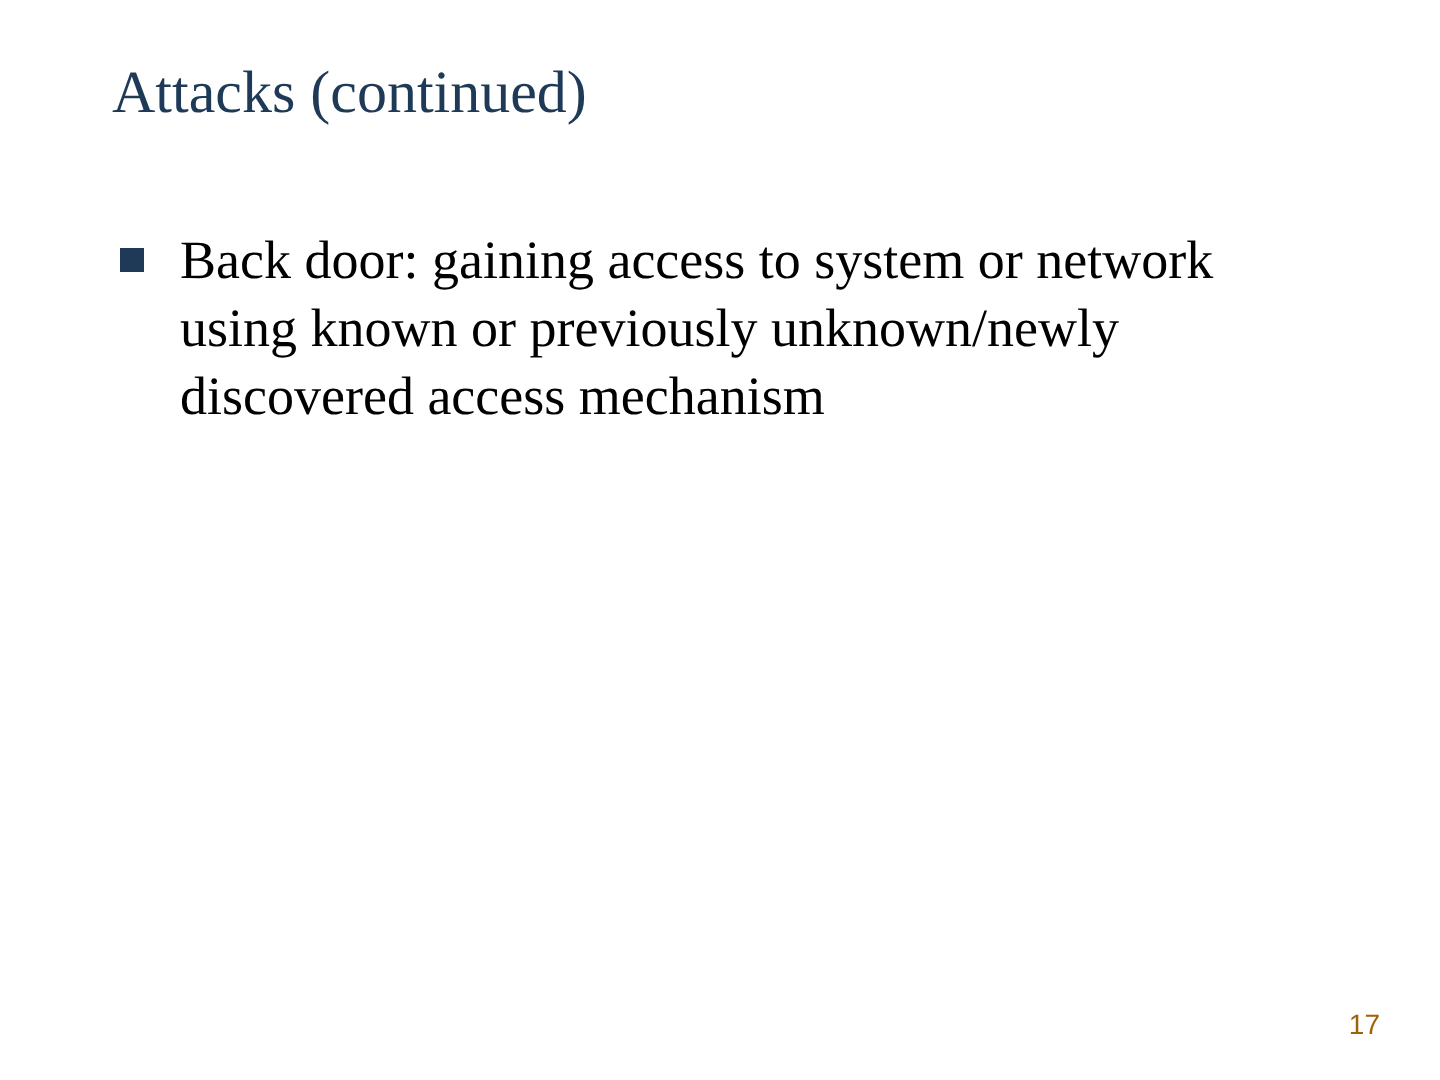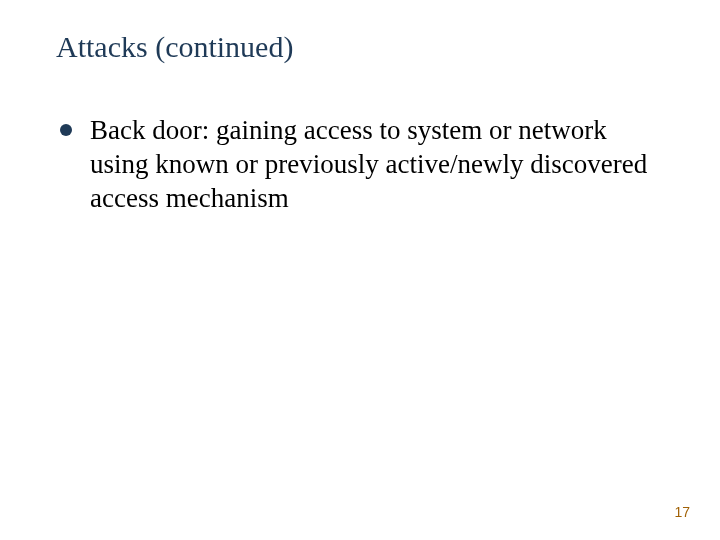--- a/index.html
+++ b/index.html
@@ -1,19 +1,18 @@
 <!DOCTYPE html>
 <html><head>
   <meta charset="utf-8">
   <style>
     * {
       margin: 0;
       padding: 0;
       box-sizing: border-box;
-      border-radius: 22px;
     }
     body {
       width: 720px;
       height: 540px;
       background: #ffffff;
       font-family: "Times New Roman", Times, serif;
       position: relative;
       overflow: hidden;
     }
     .slide {
@@ -63,17 +62,17 @@
     }
   </style>
 </head>
 <body>
 
 <div class="slide">
   <h1 class="title">Attacks (continued)</h1>
   <ul class="bullet-list">
     <li class="bullet-item">
       <span class="bullet-marker"></span>
-      <span class="bullet-text">Back door: gaining access to system or network using known or previously active/newly discovered access mechanism</span>
+      <span class="bullet-text">Back door: gaining access to system or network using known or previously unknown/newly discovered access mechanism</span>
     </li>
   </ul>
   <div class="page-number">17</div>
 </div>
 
 </body></html>

